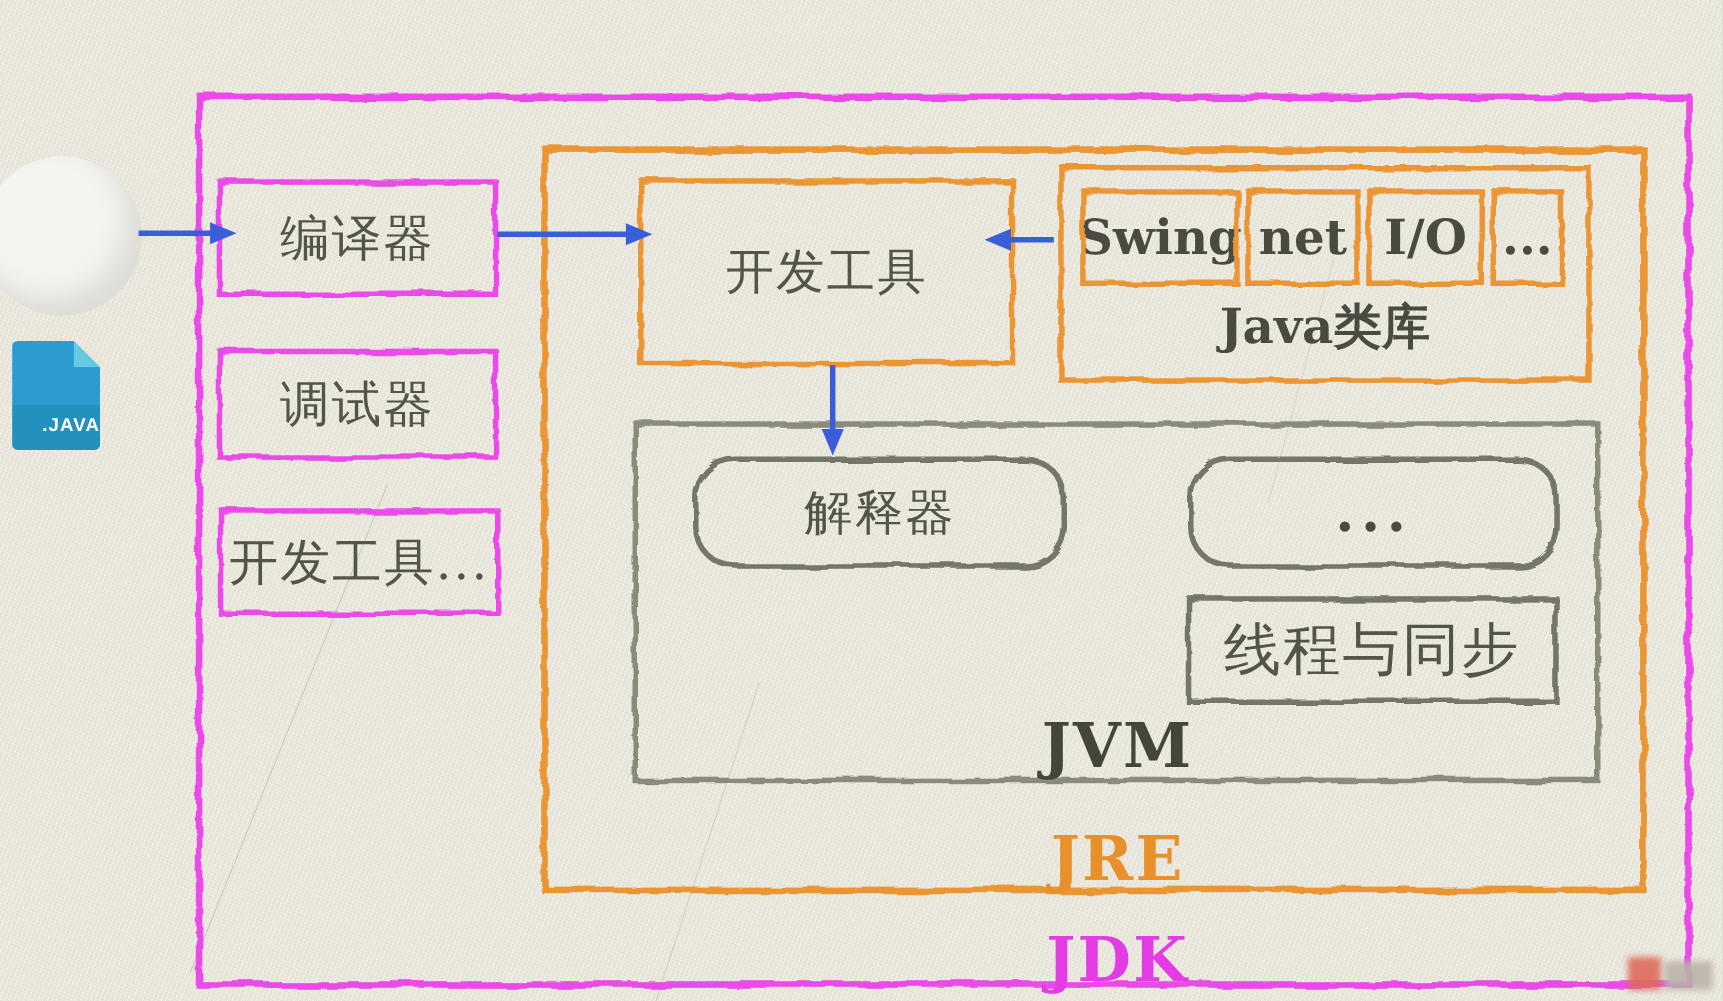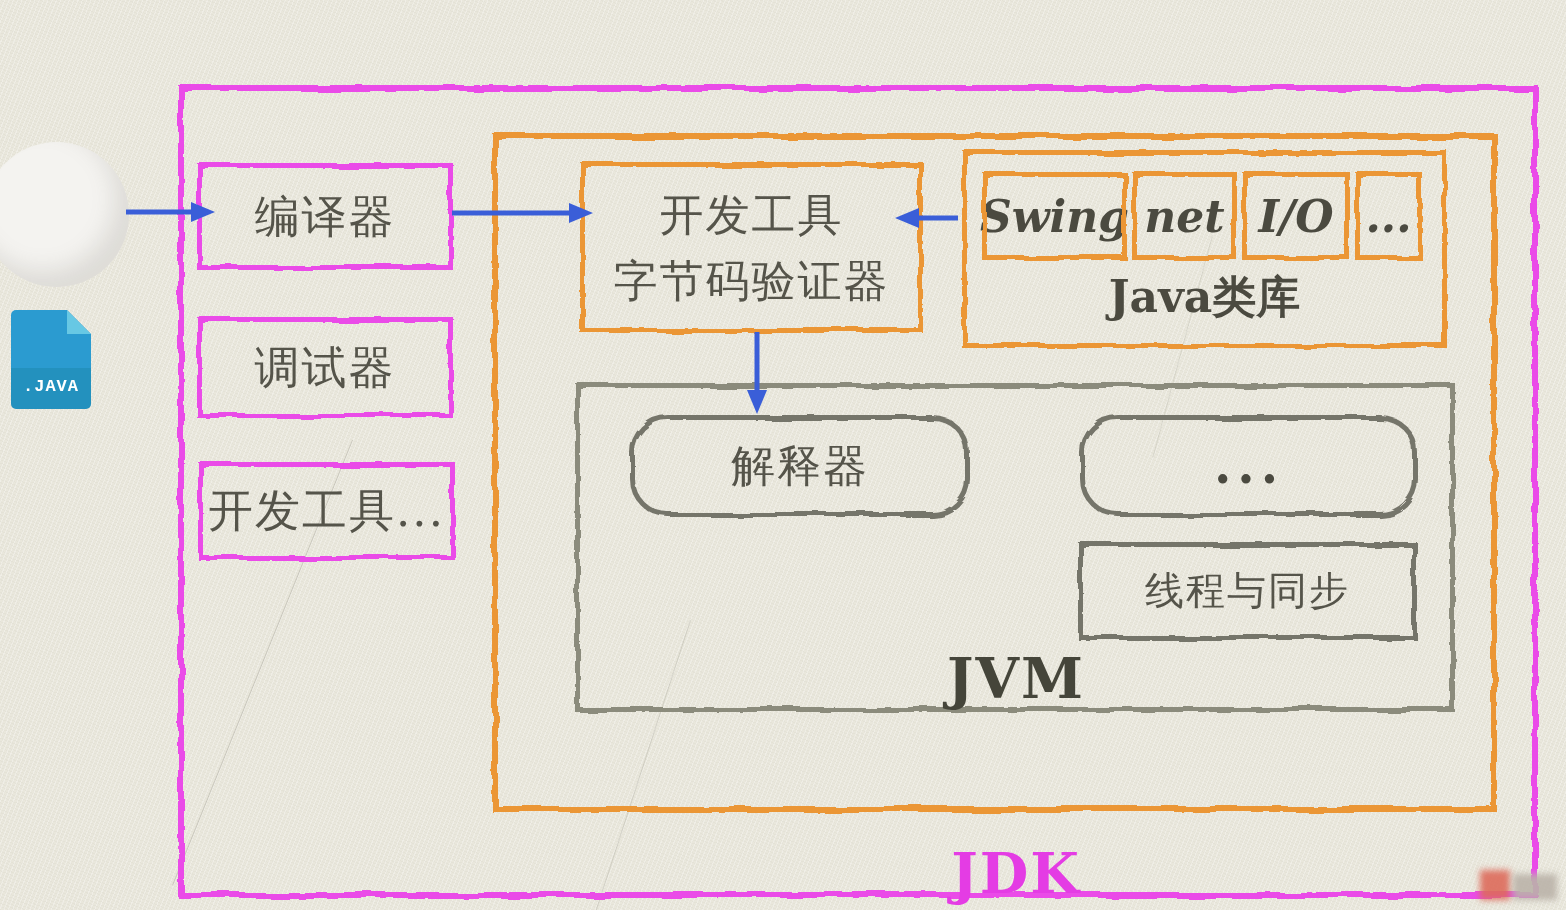--- a/index.html
+++ b/index.html
@@ -47,37 +47,37 @@
     border-radius:5px;
     background:linear-gradient(to bottom, var(--file-icon-blue,#2b9bd0) 0 59%, var(--file-icon-blue-dark,#2391be) 59% 100%);
     clip-path:polygon(0 0, calc(100% - 24px) 0, 100% 24px, 100% 100%, 0 100%);
   }
   #file-doc .fold{
     position:absolute;top:0;right:0;width:24px;height:24px;
     background:var(--file-icon-fold,#67c8e4);
     clip-path:polygon(0 0, 100% 100%, 0 100%);
   }
   #file-doc .doc-label{
-    position:absolute;left:0;right:0;top:67px;text-align:center;
-    color:#fff;font-family:Liberation Mono, monospace;
+    position:absolute;left:0;right:0;top:67px;text-align:right;
+    color:#fff;font-family:Liberation Sans, sans-serif;
     font-weight:bold;font-size:17px;letter-spacing:1px;
   }
 
   
   .zone-label{
     position:absolute;transform:translateX(-50%);
     font-weight:bold;font-size:56px;letter-spacing:2px;white-space:nowrap;
   }
 
   
   #classlib-label{
     position:absolute;left:0;right:0;top:118px;text-align:center;
     font-weight:bold;font-size:44px;color:#4b4a40;
   }
-  .lib-item{font-size:44px;font-style:italic;}
+  .lib-item{font-size:44px;}
 
   #arrows{position:absolute;left:0;top:0;z-index:3;pointer-events:none;}
 
   .wm{position:absolute;z-index:5;filter:blur(3px);}
 </style>
 </head>
 <body>
 
 <svg width="0" height="0" style="position:absolute">
   <filter id="roughen" x="-10%" y="-10%" width="120%" height="120%">
@@ -89,20 +89,21 @@
 <div id="canvas">
 
   <div class="scratch" style="left:352px;top:440px;height:480px;transform:rotate(22deg);"></div>
   <div class="scratch" style="left:690px;top:620px;height:330px;transform:rotate(18deg);opacity:.8;"></div>
   <div class="scratch" style="left:1212px;top:235px;height:230px;transform:rotate(15deg);opacity:.6;"></div>
 
   <div class="box b-magenta thick" style="left:178px;top:85px;width:1360px;height:813px;"></div>
   <div class="zone-label" style="left:1016px;top:840px;color:var(--jdk-label,#e43ce4);text-align:right;">JDK</div>
 
   <div class="box b-orange thick" style="left:492px;top:133px;width:1005px;height:679px;"></div>
+  <div class="zone-label" style="left:1016px;top:748px;color:var(--jre-label,#e8912c);">JRE</div>
 
   <div class="box b-gray" style="left:575px;top:383px;width:880px;height:329px;"></div>
   <div class="zone-label" style="left:1016px;top:645px;color:var(--jvm-label,#45453a);">JVM</div>
 
   <div id="file-circle">
     <div id="file-doc">
       <div class="fold"></div>
       <div class="doc-label">.JAVA</div>
     </div>
   </div>
@@ -113,21 +114,20 @@
   <div class="box b-magenta" style="left:197px;top:163px;width:256px;height:107px;">
     <span class="cn">编译器</span>
   </div>
   <div class="box b-magenta" style="left:198px;top:462px;width:257px;height:98px;">
     <span class="cn">开发工具...</span>
   </div>
 
   <div class="box b-orange" style="left:580px;top:162px;width:343px;height:171px;">
     <div class="cn" style="line-height:1.5;font-size:44px;">
       <div>开发工具</div>
-      <div>字节码验证器</div>
     </div>
   </div>
 
   <div class="box b-orange" style="left:962px;top:150px;width:485px;height:198px;">
     <div class="box b-orange" style="left:20px;top:22px;width:145px;height:88px;">
       <span class="lib-item latin-bold">Swing</span>
     </div>
     <div class="box b-orange" style="left:170px;top:22px;width:105px;height:88px;">
       <span class="lib-item latin-bold">net</span>
     </div>
@@ -140,21 +140,21 @@
     <div id="classlib-label">Java类库</div>
   </div>
 
   <div class="box b-igray rounded" style="left:630px;top:415px;width:340px;height:102px;">
     <span class="cn" style="font-size:44px;">解释器</span>
   </div>
   <div class="box b-igray rounded" style="left:1080px;top:415px;width:338px;height:102px;">
     <span style="font-weight:bold;font-size:50px;letter-spacing:6px;color:#4b4a40;line-height:0;">...</span>
   </div>
   <div class="box b-igray" style="left:1078px;top:542px;width:339px;height:98px;">
-    <span class="cn" style="font-size:39px;">线程与同步</span>
+    <span class="cn" style="font-size:52px;">线程与同步</span>
   </div>
 
   <svg id="arrows" width="1566" height="910" viewBox="0 0 1566 910">
     <g stroke="var(--arrow,#3a5ed8)" stroke-width="5" fill="var(--arrow,#3a5ed8)">
       <line x1="126" y1="212" x2="193" y2="212"></line>
       <polygon points="215,212 191,202 191,222" stroke="none"></polygon>
       <line x1="452" y1="213" x2="571" y2="213"></line>
       <polygon points="593,213 569,203 569,223" stroke="none"></polygon>
       <line x1="958" y1="218" x2="917" y2="218"></line>
       <polygon points="895,218 919,208 919,228" stroke="none"></polygon>

